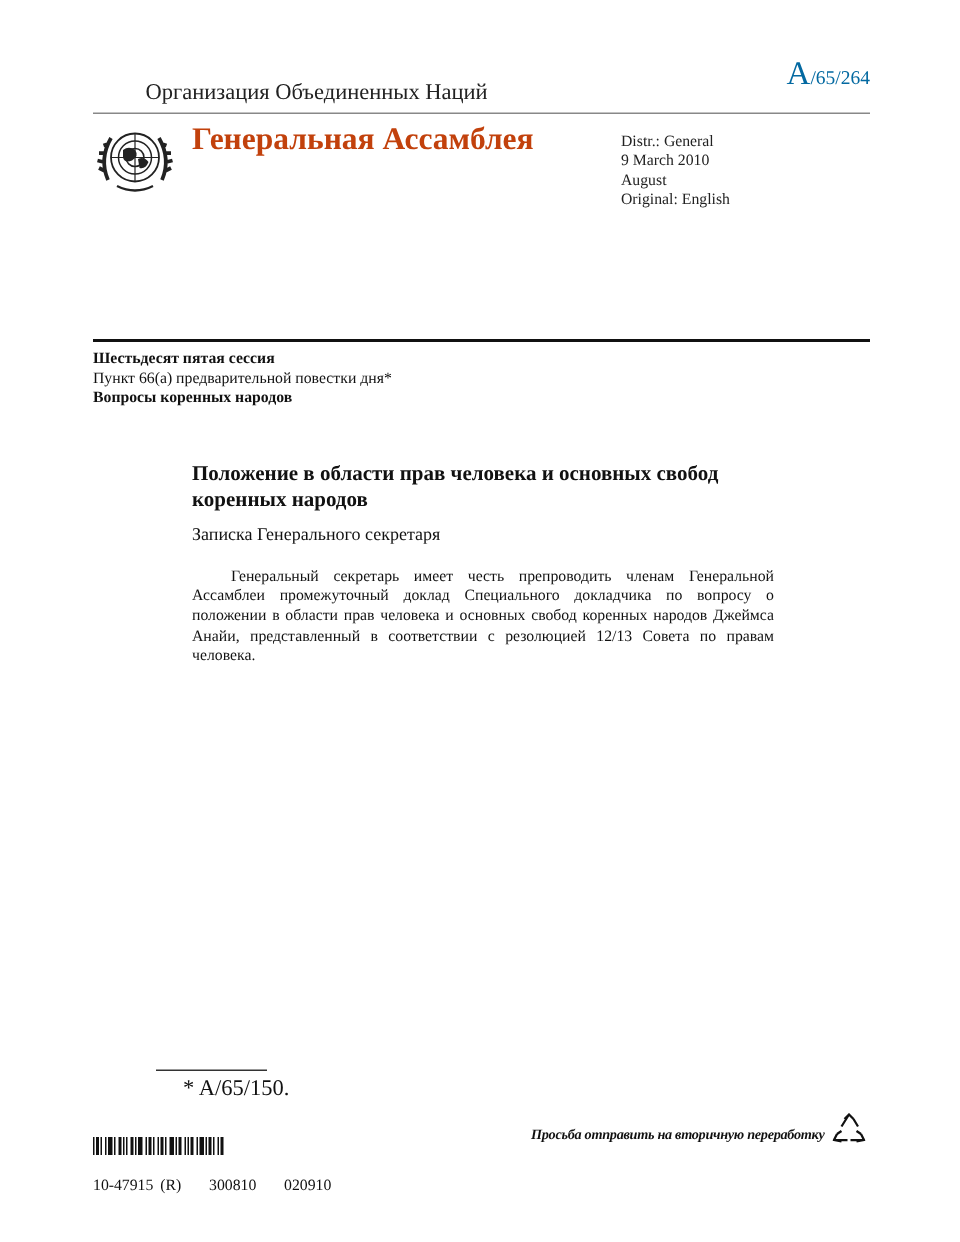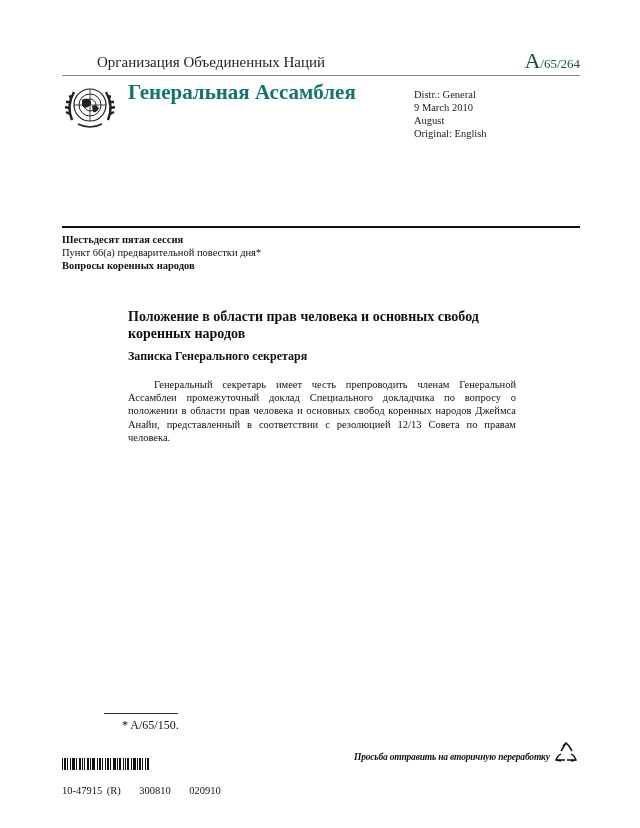--- a/index.html
+++ b/index.html
@@ -2,34 +2,34 @@
 <html><head>
   <meta charset="utf-8">
   <style>
     html, body { margin: 0; padding: 0; background: #ffffff; }
     body {
       width: 640px; height: 828px; position: relative; overflow: hidden;
       font-family: "Liberation Serif", "DejaVu Serif", serif; color: #111;
     }
     .abs { position: absolute; }
     .org { left: 62px; top: 54px; font-size: 15px; color: #222; margin-left: 35px; }
-    .symbol { right: 60px; top: 48px; font-size: 13px; color: #14532d; }
+    .symbol { right: 60px; top: 36px; font-size: 13px; color: #0369a1; }
     .symbol .big { font-size: 22px; }
     .rule-thin { left: 62px; width: 518px; top: 75px; height: 1px; background: #888; }
     .logo { left: 64px; top: 80px; width: 52px; height: 52px; }
-    .assembly { left: 128px; top: 80px; font-size: 21px; font-weight: bold; color: #0f766e; }
+    .assembly { left: 128px; top: 80px; font-size: 21px; font-weight: bold; color: #c2410c; }
     .distr { left: 414px; top: 88px; font-size: 10.5px; line-height: 13px; color: #222; }
     .rule-thick { left: 62px; width: 518px; top: 226px; height: 2px; background: #111; }
     .session { left: 62px; top: 233px; font-size: 10.5px; line-height: 13px; }
     .session .b { font-weight: bold; }
     .title { left: 128px; top: 308px; width: 390px; font-size: 14px; font-weight: bold; line-height: 17px; }
-    .subtitle { left: 128px; top: 349px; font-size: 12px; font-weight: bold; }
+    .subtitle { left: 128px; top: 349px; font-size: 12px; font-weight: normal; }
     .body-text { left: 128px; top: 378px; width: 388px; font-size: 10.5px; line-height: 13.2px; text-align: justify; text-indent: 26px; }
     .fn-rule { left: 104px; width: 74px; top: 713px; height: 1px; background: #333; }
-    .footnote { left: 122px; top: 718px; font-size: 12px; }
+    .footnote { left: 122px; top: 718px; font-size: 15px; }
     .jobno { left: 62px; top: 746px; font-size: 10.5px; word-spacing: 2px; }
     .barcode { left: 62px; top: 758px; width: 105px; height: 12px; display: flex; gap: 0; }
     .barcode span { display: block; height: 12px; background: #111; }
     .recycle-text { left: 354px; top: 752px; font-size: 9.5px; font-weight: bold; letter-spacing: -0.2px; font-style: italic; }
     .recycle-icon { left: 555px; top: 742px; width: 22px; height: 22px; }
   </style>
 </head>
 <body>
 
 <div class="abs org">Организация Объединенных Наций</div>

